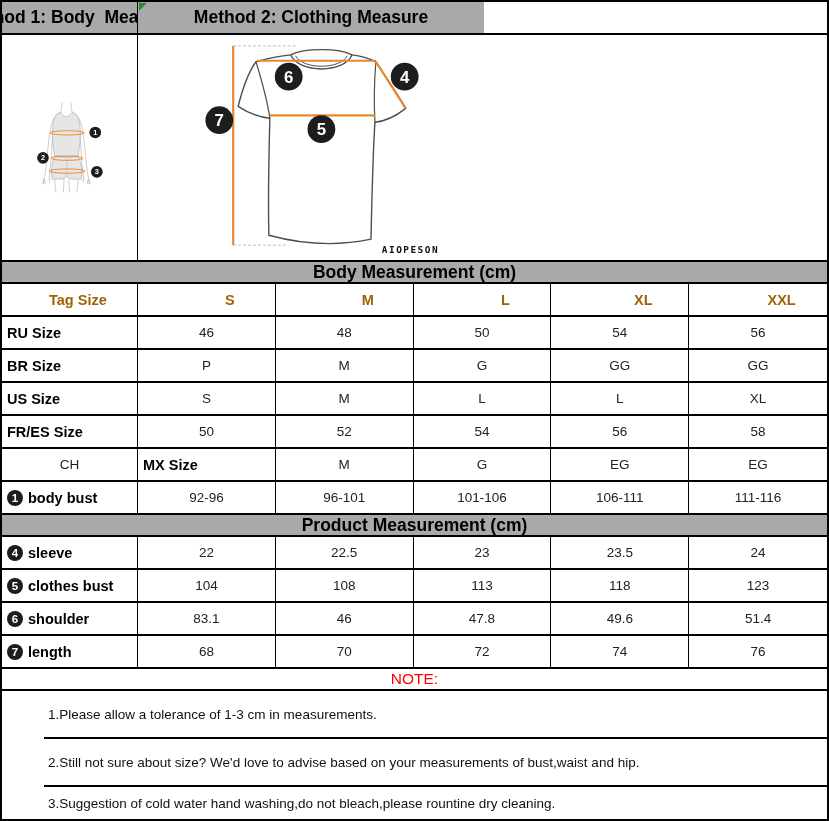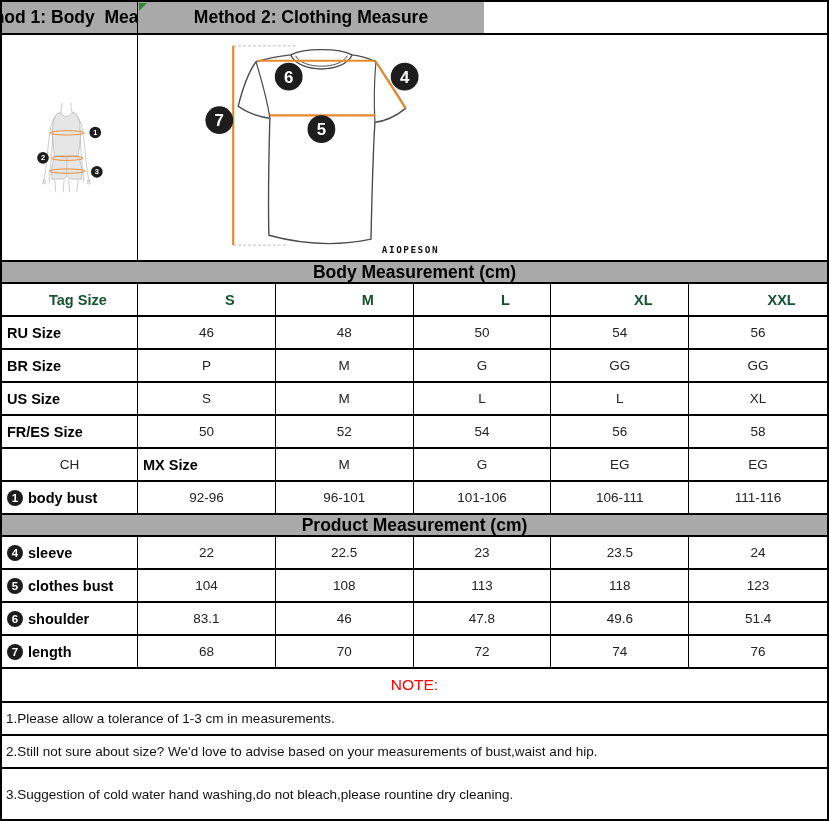--- a/index.html
+++ b/index.html
@@ -26,34 +26,34 @@
   .illus-cell { padding:0; }
   .illus-cell svg { width:100%; height:100%; display:block; }
   .band {
     height:22px; box-sizing:border-box; border-bottom:2px solid #000;
     background:#a9a9a9; display:flex; align-items:center; justify-content:center;
     font-weight:bold; font-size:17.5px;
   }
   .trow { height:33px; }
   .lab { justify-content:flex-start; padding-left:5px; font-weight:bold; font-size:14.5px; }
   .val { font-size:13.5px; color:#222; }
-  .tag .lab, .tag .val { color:#14532d; font-weight:bold; font-size:14.5px;padding-left:47px; }
+  .tag .lab, .tag .val { color:#a16207; font-weight:bold; font-size:14.5px;padding-left:47px; }
   .mk {
     display:inline-flex; width:16px; height:16px; border-radius:50%;
     background:#1d1d1d; color:#fff; align-items:center; justify-content:center;
     font-size:11.5px; font-weight:bold; margin-right:5px; flex:none;
   }
   .note-title {
-    height:34px; box-sizing:border-box; border-bottom:2px solid #000;
+    height:22px; box-sizing:border-box; border-bottom:2px solid #000;
     display:flex; align-items:center; justify-content:center;
     color:#fe0000; font-size:15.5px;
   }
   .note {
-    height:33px; box-sizing:border-box; border-bottom:2px solid #000;
-    display:flex; align-items:center; padding-left:4px; font-size:13.5px; color:#111;
+    height:48px; box-sizing:border-box; border-bottom:2px solid #000;
+    display:flex; align-items:center; padding-left:4px; font-size:13.5px; color:#111;margin-left:42px;
   }
   .note.lastnote { border-bottom:none; flex:1; }
   .m2cell { position:relative; }
   .tri {
     position:absolute; left:1px; top:1px; width:0; height:0;
     border-top:8px solid #2d8a39; border-right:8px solid transparent;
   }
 </style>
 </head>
 <body>

